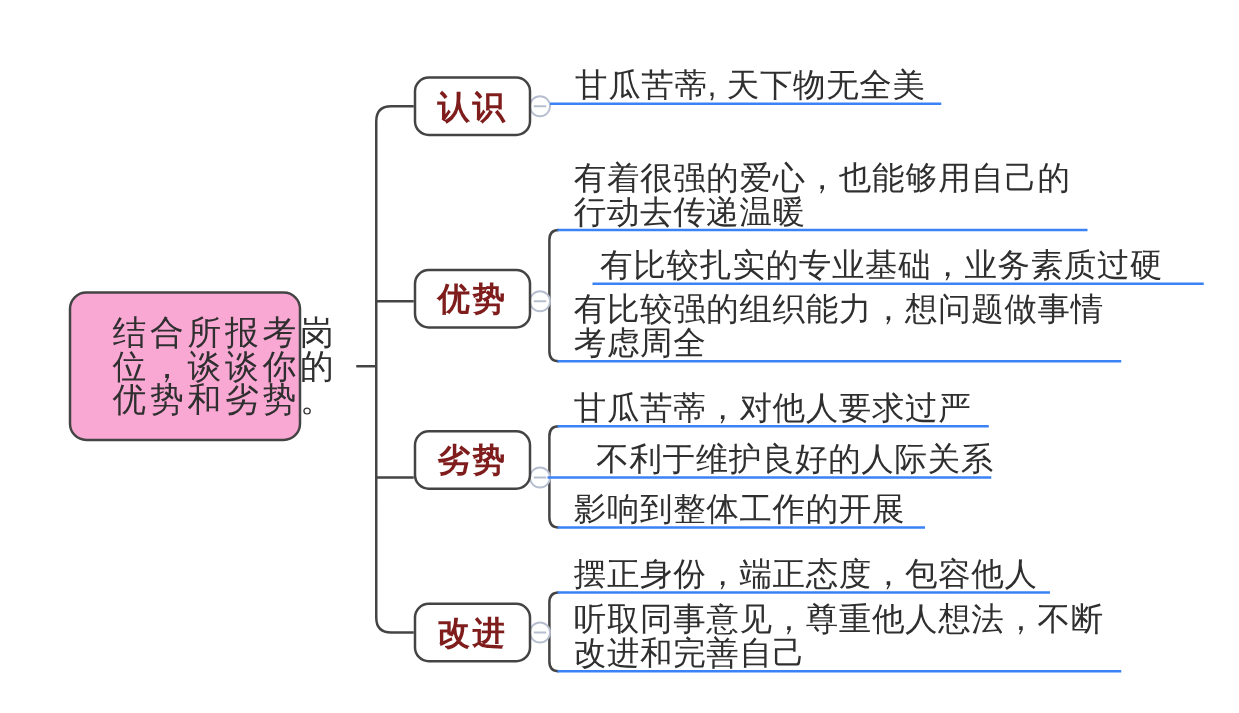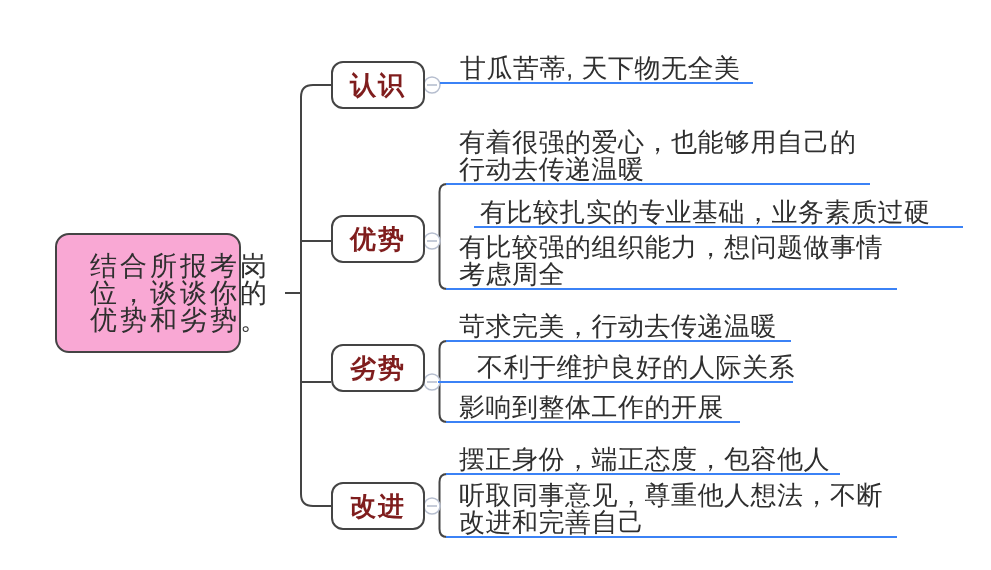--- a/index.html
+++ b/index.html
@@ -91,21 +91,21 @@
   </div>
   <div class="leaf" style="left:438px;top:199px;width:489px;height:29px;padding-left:6px;margin-left:36px;">
     <div class="lline">有比较扎实的专业基础，业务素质过硬</div>
   </div>
   <div class="leaf" style="left:446px;top:234px;width:451px;height:56px;padding-left:13px;">
     <div class="lline">有比较强的组织能力，想问题做事情</div>
     <div class="lline">考虑周全</div>
   </div>
 
   <div class="leaf" style="left:446px;top:313px;width:345px;height:29px;padding-left:13px;">
-    <div class="lline">苛求完美，行动去传递温暖</div>
+    <div class="lline">甘瓜苦蒂，对他人要求过严</div>
   </div>
   <div class="leaf" style="left:438px;top:354px;width:355px;height:29px;padding-left:39px;">
     <div class="lline">不利于维护良好的人际关系</div>
   </div>
   <div class="leaf" style="left:446px;top:394px;width:294px;height:29px;padding-left:13px;">
     <div class="lline">影响到整体工作的开展</div>
   </div>
 
   <div class="leaf" style="left:446px;top:446px;width:394px;height:29px;padding-left:13px;">
     <div class="lline">摆正身份，端正态度，包容他人</div>

